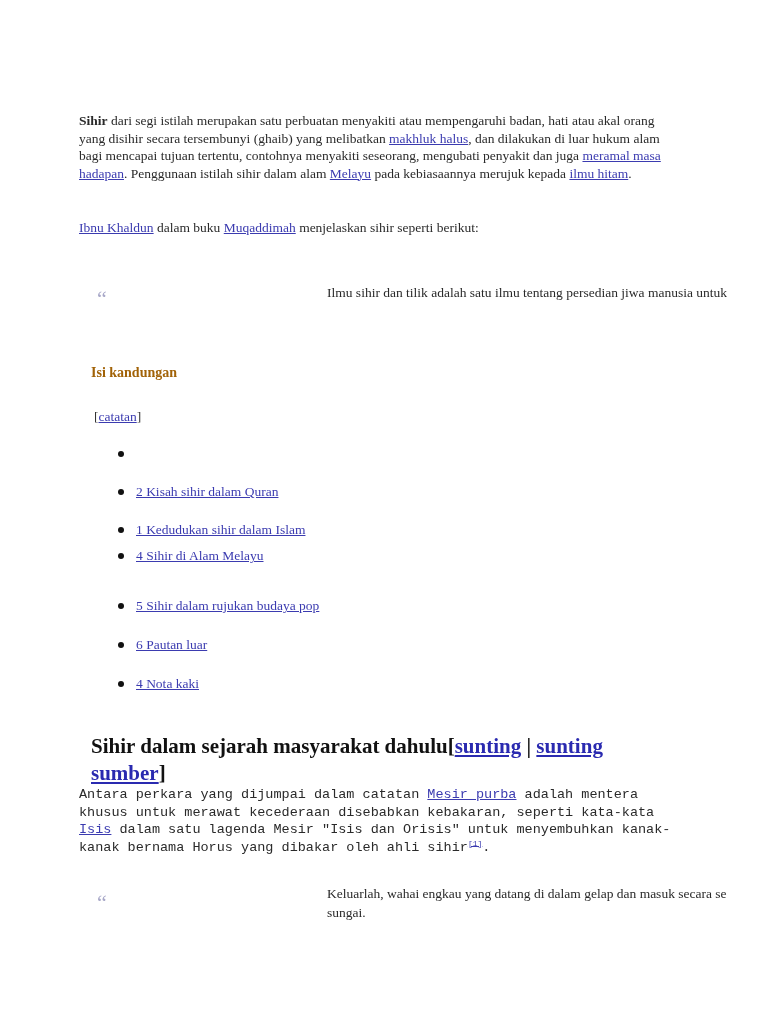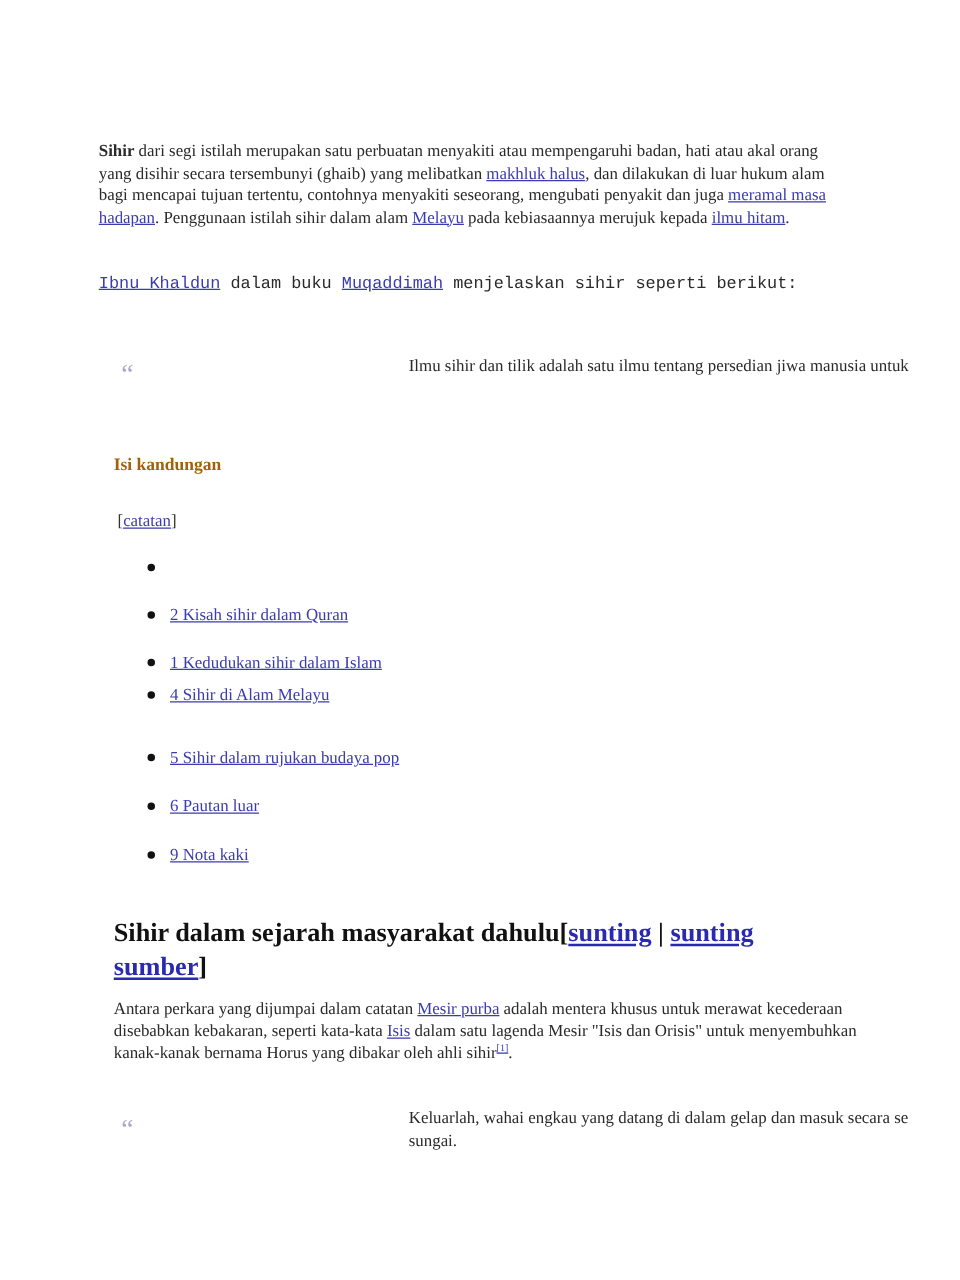--- a/index.html
+++ b/index.html
@@ -111,21 +111,21 @@
     }
     sup.ref a { color: #3b3bb0; }
   </style>
 </head>
 <body>
 
 <p class="para p1" style="margin:0;">
   <b>Sihir</b><span> dari segi istilah merupakan satu perbuatan menyakiti atau mempengaruhi badan, hati atau akal orang yang disihir secara tersembunyi (ghaib) yang melibatkan </span><a href="#">makhluk halus</a><span>, dan dilakukan di luar hukum alam bagi mencapai tujuan tertentu, contohnya menyakiti seseorang, mengubati penyakit dan juga </span><a href="#">meramal masa hadapan</a><span>. Penggunaan istilah sihir dalam alam </span><a href="#">Melayu</a><span> pada kebiasaannya merujuk kepada </span><a href="#">ilmu hitam</a><span>.</span>
 </p>
 
-<p class="para p2" style="margin:0;font-family:Liberation Mono, monospace;">
+<p class="para p2" style="margin:0;">
   <a href="#">Ibnu Khaldun</a><span> dalam buku </span><a href="#">Muqaddimah</a><span> menjelaskan sihir seperti berikut:</span>
 </p>
 
 <div class="quote-mark q1-mark">“</div>
 <div class="quote-text q1-text">Ilmu sihir dan tilik adalah satu ilmu tentang persedian jiwa manusia untuk</div>
 
 <h2 class="toc-title">Isi kandungan</h2>
 <div class="toc-toggle">
   <span>[</span><a href="#">catatan</a><span>]</span>
 </div>
@@ -143,29 +143,29 @@
   <li class="toc-item" style="top:102px;">
     <span class="bullet"></span><a href="#">4 Sihir di Alam Melayu</a>
   </li>
   <li class="toc-item" style="top:152px;">
     <span class="bullet"></span><a href="#">5 Sihir dalam rujukan budaya pop</a>
   </li>
   <li class="toc-item" style="top:191px;">
     <span class="bullet"></span><a href="#">6 Pautan luar</a>
   </li>
   <li class="toc-item" style="top:230px;">
-    <span class="bullet"></span><a href="#">9 Nota kaki</a>
+    <span class="bullet"></span><a href="#">4 Nota kaki</a>
   </li>
 </ul>
 
 <h2 class="section-heading">
   <span>Sihir dalam sejarah masyarakat dahulu</span><span>[</span><a href="#">sunting</a><span> | </span><a href="#">sunting sumber</a><span>]</span>
 </h2>
 
-<p class="para p3" style="margin:12px;">
+<p class="para p3" style="margin:0;font-family:Liberation Mono, monospace;">
   <span>Antara perkara yang dijumpai dalam catatan </span><a href="#">Mesir purba</a><span> adalah mentera khusus untuk merawat kecederaan disebabkan kebakaran, seperti kata-kata </span><a href="#">Isis</a><span> dalam satu lagenda Mesir "Isis dan Orisis" untuk menyembuhkan kanak-kanak bernama Horus yang dibakar oleh ahli sihir</span><sup class="ref"><a href="#">[1]</a></sup><span>.</span>
 </p>
 
 <div class="quote-mark q2-mark">“</div>
 <div class="quote-text q2-text">
   <span>Keluarlah, wahai engkau yang datang di dalam gelap dan masuk secara se</span>
   <span>sungai.</span>
 </div>
 
 </body></html>

